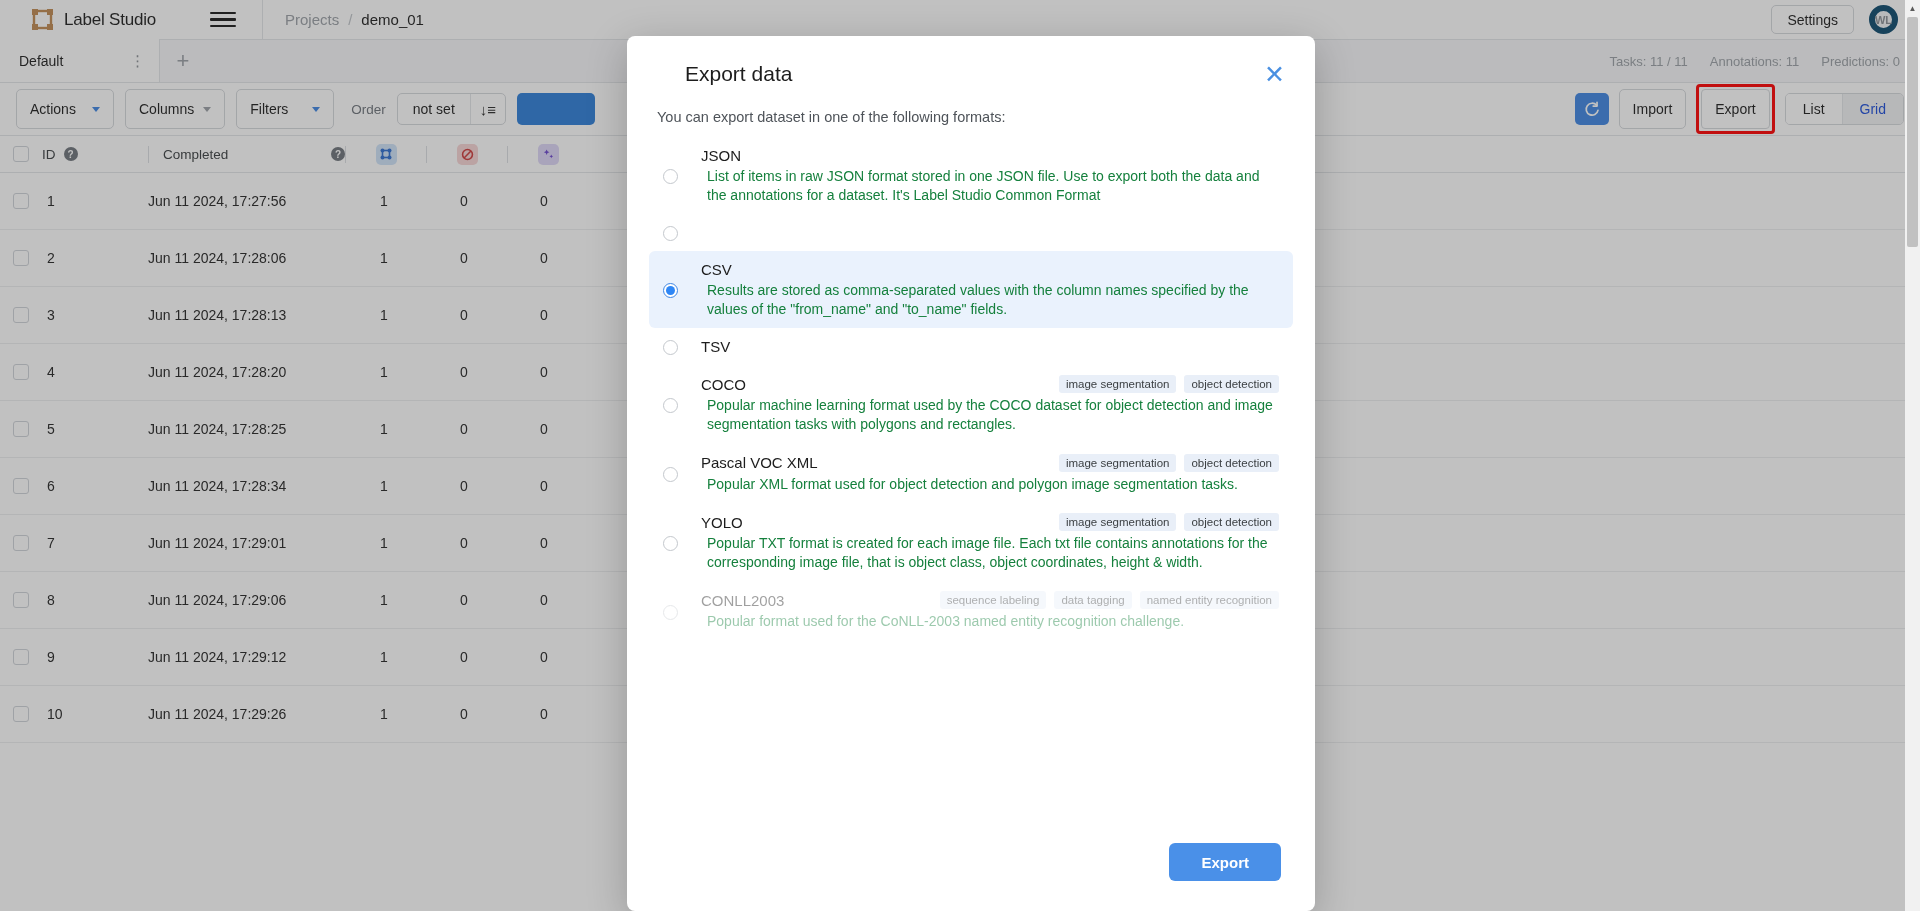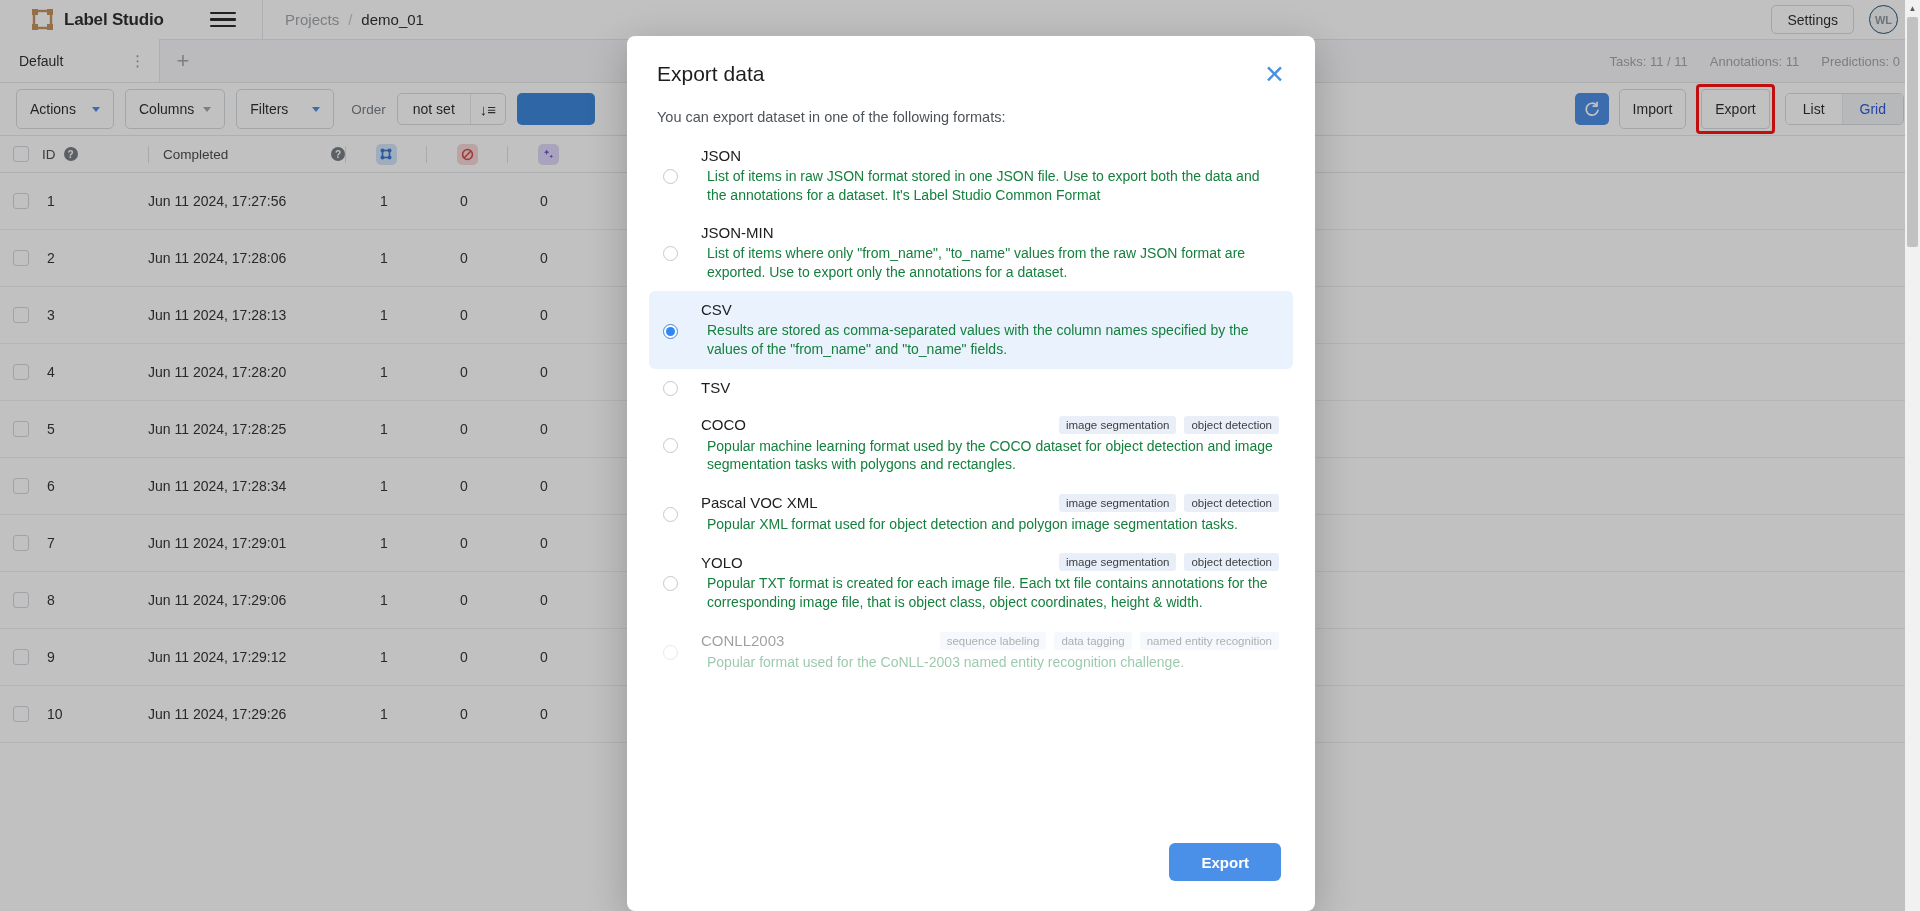--- a/index.html
+++ b/index.html
@@ -15,36 +15,36 @@
 
   
   .topbar {
     position: absolute; top: 0; left: 0; width: 1920px; height: 40px;
     background: #fff; border-bottom: 1px solid #e3e5e8;
     display: flex; align-items: center;
   }
   .brand { display: flex; align-items: center; gap: 11px; padding-left: 32px; width: 205px; }
   .ls-logo { width: 21px; height: 21px; position: relative; }
   .ls-logo svg { display: block; }
-  .brand-name { font-size: 17px; font-weight: bold; color: #1d1d1d; letter-spacing: -0.2px; }
+  .brand-name { font-size: 17px; font-weight: normal; color: #1d1d1d; letter-spacing: -0.2px; }
   .burger { width: 26px; height: 20px; margin-left: 5px; display: flex; flex-direction: column; justify-content: center; gap: 4px; cursor: pointer; }
   .burger span { display: block; height: 2.6px; background: #1b1b1b; border-radius: 1px; }
   .topbar-divider { width: 1px; height: 40px; background: #e3e5e8; margin-left: 26px; }
   .breadcrumb { display: flex; align-items: center; gap: 9px; padding-left: 22px; font-size: 15px; }
   .crumb-muted { color: #9ba0a6; }
   .crumb-sep { color: #bfc3c8; }
   .crumb-current { color: #1d1d1d; }
   .topbar-right { margin-left: auto; display: flex; align-items: center; gap: 15px; padding-right: 22px; }
   .settings-btn {
     border: 1px solid #d5d8dc; background: #fff; border-radius: 5px;
     height: 29px; padding: 0 15px; font-size: 14px; color: #1d1d1d; cursor: pointer;
     font-family: "Liberation Sans", sans-serif;
   }
   .avatar {
-    width: 29px; height: 29px; border-radius: 50%; border: 1px solid #0c4a6e;
+    width: 29px; height: 29px; border-radius: 50%; border: 6px solid #0c4a6e;
     background: #f4f5f7; color: #8b9096; font-size: 11px; font-weight: bold;
     display: flex; align-items: center; justify-content: center;
   }
 
   
   .tabs-row {
     position: absolute; top: 40px; left: 0; width: 1920px; height: 43px;
     background: #f6f7f9; border-bottom: 1px solid #e3e5e8; display: flex; align-items: flex-end;
   }
   .tab {
@@ -126,21 +126,21 @@
   .trow .c-id { padding-left: 5px; }
   .trow .c-comp { color: #262626; }
 
   
   .overlay { position: absolute; inset: 0; background: rgba(51,51,51,0.30); }
   .modal {
     position: absolute; left: 627px; top: 36px; width: 688px; height: 875px;
     background: #fff; border-radius: 8px; box-shadow: 0 10px 40px rgba(0,0,0,0.22);
     display: flex; flex-direction: column; overflow: hidden;
   }
-  .modal-head { padding: 26px 30px 0 30px; display: flex; align-items: flex-start; }
+  .modal-head { padding: 26px 30px 0 30px; display: flex; align-items: flex-start; margin-left: 28px; }
   .modal-title { font-size: 21px; color: #1d1d1d; }
   .close-x { margin-left: auto; color: #4a90e2; font-size: 25px; line-height: 1; cursor: pointer; font-weight: 300; }
   .modal-sub { padding: 22px 30px 0 30px; font-size: 14.5px; color: #4e5359; }
   .modal-body { flex: 1; overflow: hidden; padding: 12px 22px 0 22px; }
 
   .opt { display: flex; gap: 0; padding: 10px 14px; border-radius: 6px; position: relative; }
   .opt.selected { background: #eaf2fd; }
   .opt.disabled { opacity: 0.42; }
   .radio-wrap { width: 38px; display: flex; align-items: center; justify-content: flex-start; padding-top: 2px; }
   .radio {
@@ -427,26 +427,20 @@
               <div class="opt-titlerow">
                 <span class="opt-title">JSON</span>
               </div>
               <div class="opt-desc">List of items in raw JSON format stored in one JSON file. Use to export both the data and the annotations for a dataset. It's Label Studio Common Format</div>
             </div>
           </div>
           <div class="opt">
             <div class="radio-wrap">
               <span class="radio"></span>
             </div>
-            <div class="opt-main">
-              <div class="opt-titlerow">
-                <span class="opt-title">JSON-MIN</span>
-              </div>
-              <div class="opt-desc">List of items where only "from_name", "to_name" values from the raw JSON format are exported. Use to export only the annotations for a dataset.</div>
-            </div>
           </div>
           <div class="opt selected">
             <div class="radio-wrap">
               <span class="radio on"></span>
             </div>
             <div class="opt-main">
               <div class="opt-titlerow">
                 <span class="opt-title">CSV</span>
               </div>
               <div class="opt-desc">Results are stored as comma-separated values with the column names specified by the values of the "from_name" and "to_name" fields.</div>

